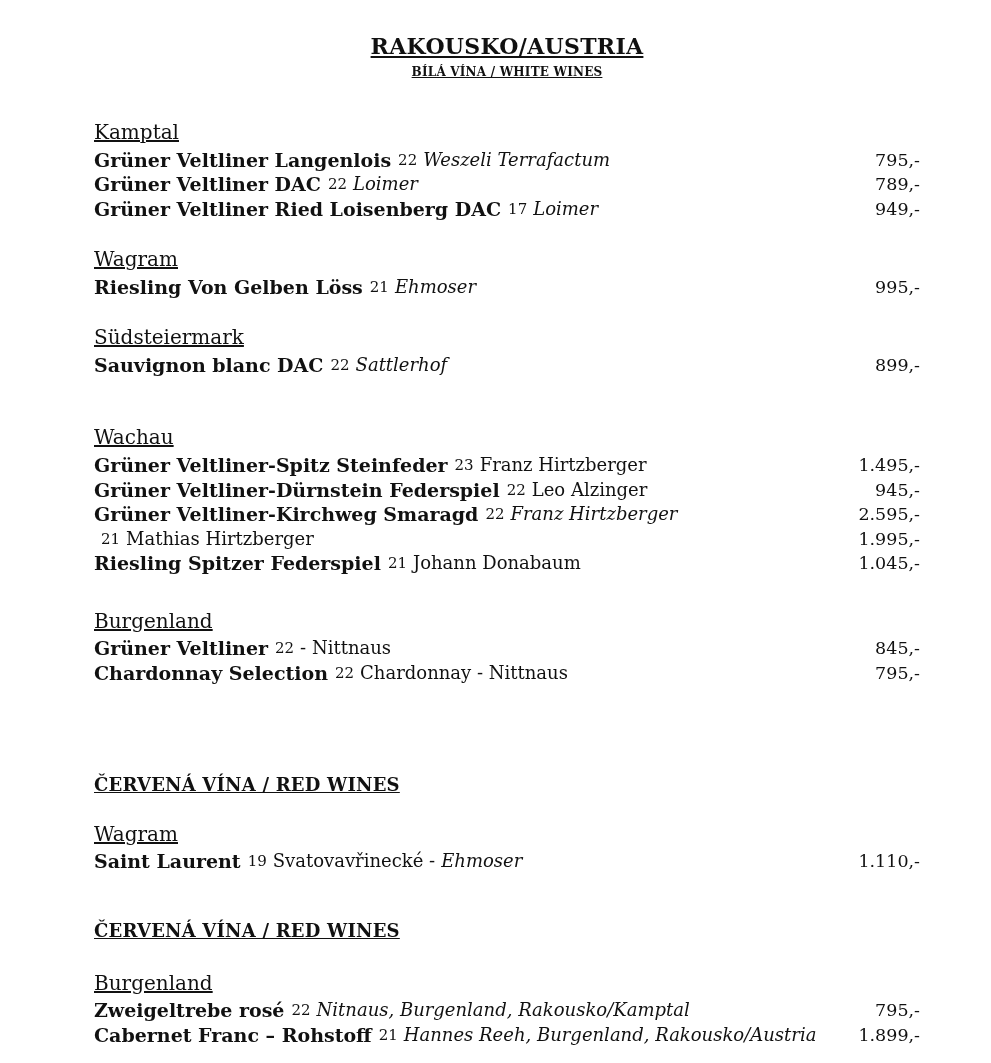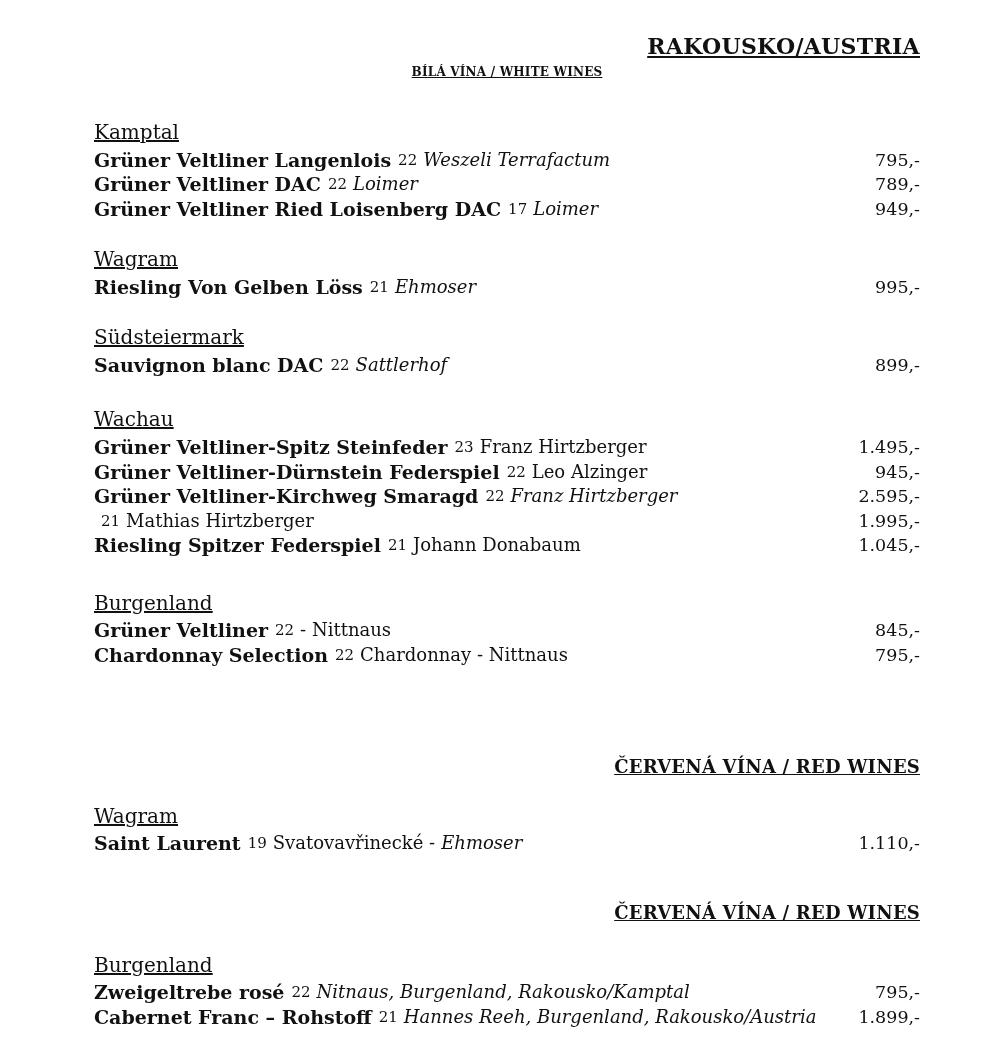--- a/index.html
+++ b/index.html
@@ -8,46 +8,46 @@
     position: relative;
     width: 991px;
     height: 1063px;
     background: #ffffff;
     color: #111111;
     font-family: "DejaVu Serif", "Liberation Serif", serif;
     padding: 33px 71px 20px 94px;
     overflow: hidden;
   }
   .title {
-    text-align: right;
+    text-align: center;
     font-size: 22px;
     font-weight: bold;
     text-decoration: underline;
     letter-spacing: 0.3px;
   }
   .subtitle {
     text-align: center;
     font-size: 12px;
     font-weight: bold;
     text-decoration: underline;
     margin-top: 6px;
     letter-spacing: 0.2px;
   }
   .red-heading {
-    text-align: right;
+    text-align: left;
     font-size: 18px;
     font-weight: bold;
     text-decoration: underline;
     letter-spacing: 0.2px;
   }
   .red-heading.first  { margin-top: 88px; }
   .red-heading.second { margin-top: 46px; }
   .group { margin-top: 26px; }
   .group.g-first      { margin-top: 41px; }
-  .group.g-wachau     { margin-top: 30px; }
+  .group.g-wachau     { margin-top: 48px; }
   .group.g-burg-white { margin-top: 33px; }
   .group.g-wagram-red { margin-top: 27px; }
   .group.g-burg-red   { margin-top: 30px; }
   .region {
     font-size: 20px;
     font-weight: normal;
     text-decoration: underline;
     margin-bottom: 3px;
     line-height: 24.5px;
   }

